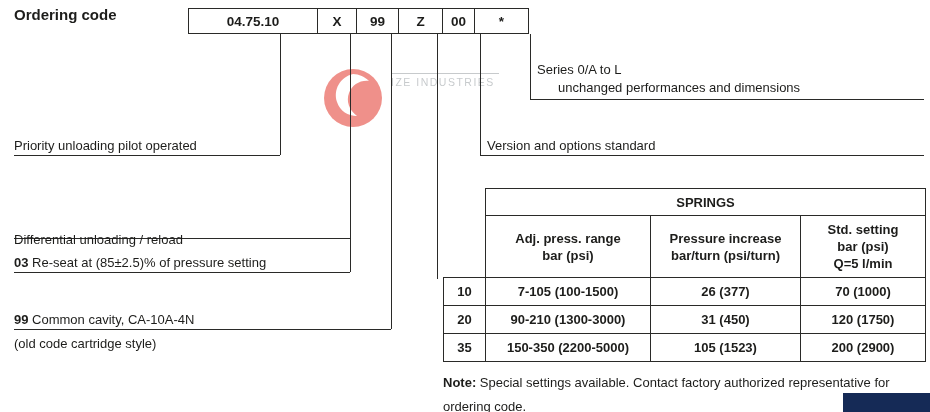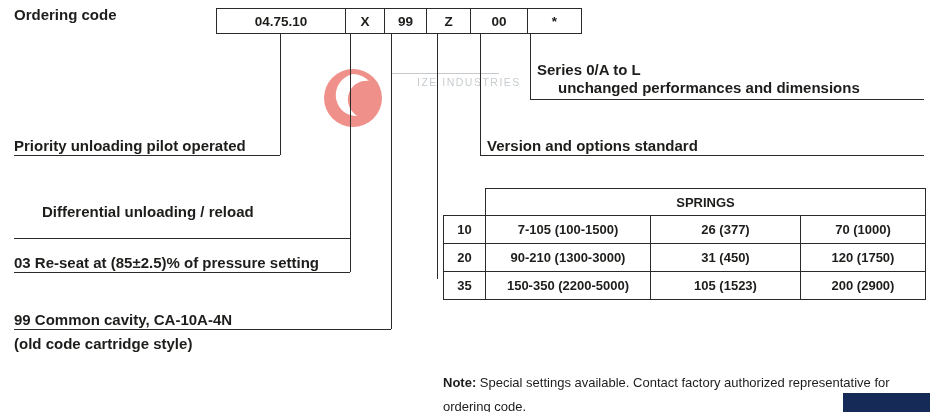--- a/index.html
+++ b/index.html
@@ -13,61 +13,61 @@
   .title { font-size:15px; font-weight:bold; }
   .hline { position:absolute; height:0; border-top:1px solid #2a2a28; }
   .vline { position:absolute; width:0; border-left:1px solid #2a2a28; }
   .codebox-row { display:flex; }
   .codebox {
     border:1px solid #2a2a28; height:26px; background:#fff;
     display:flex; align-items:center; justify-content:center;
     font-weight:bold; font-size:13.5px;
   }
   .codebox + .codebox { margin-left:-1px; }
-  .callout { font-size:15px; line-height:16px; white-space:nowrap;font-weight:bold; }
+  .callout { font-size:13px; line-height:16px; white-space:nowrap; }
   .springs { position:absolute; left:443px; top:188px; border-collapse:collapse;
              font-size:13px; color:#1d1d1b; table-layout:fixed; }
   .springs th, .springs td {
     border:1px solid #2a2a28; text-align:center; vertical-align:middle;
     font-weight:bold; padding:2px 4px; background:#fff;
   }
   .springs .colhead { white-space:pre-line; line-height:17px; }
   .springs .nob { border:none; background:transparent; }
   .springs .code { font-weight:bold; }
   .note { font-size:13px; line-height:24px; }
   .watermark { opacity:0.55; }
   .wm-cn { font-size:22px; font-weight:bold; color:#8b9196; letter-spacing:2px; line-height:24px; }
   .wm-rule { width:108px; height:1px; background:#9aa0a4; margin:3px 0 2px 0; }
-  .wm-en { font-size:10.5px; color:#9aa0a4; letter-spacing:1.5px;margin-left:26px; }
+  .wm-en { font-size:10.5px; color:#9aa0a4; letter-spacing:1.5px; }
   .brand-bar { position:absolute; left:843px; top:393px; width:87px; height:19px; background:#152a56; }
 </style>
 </head>
 <body>
 
 <div class="page">
 
   <div class="abs watermark" style="left:323px; top:66px; width:220px; height:64px;">
     <svg width="60" height="60" viewBox="0 0 60 60" style="position:absolute; left:0; top:2px;">
       <circle cx="30" cy="30" r="29" fill="#e2372b"></circle>
       <path d="M30 6 C 17 9, 10 22, 14 34 C 17 43, 25 48, 34 48 C 26 42, 23 33, 26 25 C 29 17, 37 12, 46 13 C 42 9, 36 6, 30 6 Z" fill="#ffffff"></path>
     </svg>
     <div style="position:absolute; left:68px; top:4px;">
       <div class="wm-rule"></div>
       <div class="wm-en">IZE INDUSTRIES</div>
     </div>
   </div>
 
   <div class="abs title" style="left:14px; top:6px;">Ordering code</div>
 
-  <div class="abs codebox-row" style="left:216px; top:8px;">
+  <div class="abs codebox-row" style="left:188px; top:8px;">
     <div class="codebox" style="width:130px;">04.75.10</div>
     <div class="codebox" style="width:40px;">X</div>
     <div class="codebox" style="width:43px;">99</div>
     <div class="codebox" style="width:45px;">Z</div>
-    <div class="codebox" style="width:58px;text-align:right;">00</div>
+    <div class="codebox" style="width:33px;text-align:right;">00</div>
     <div class="codebox" style="width:55px;">*</div>
   </div>
 
   <div class="vline" style="left:280px; top:34px; height:121px;"></div>
   <div class="vline" style="left:350px; top:34px; height:238px;"></div>
   <div class="vline" style="left:391px; top:34px; height:295px;"></div>
   <div class="vline" style="left:437px; top:34px; height:245px;"></div>
   <div class="vline" style="left:480px; top:34px; height:121px;"></div>
   <div class="vline" style="left:530px; top:34px; height:65px;"></div>
 
@@ -75,36 +75,46 @@
   <div class="hline" style="left:14px;  top:155px; width:266px;"></div>
   <div class="hline" style="left:480px; top:155px; width:444px;"></div>
   <div class="hline" style="left:14px;  top:238px; width:336px;"></div>
   <div class="hline" style="left:14px;  top:272px; width:336px;"></div>
   <div class="hline" style="left:14px;  top:329px; width:377px;"></div>
 
   <div class="abs callout" style="left:537px; top:62px;">Series 0/A to L</div>
   <div class="abs callout" style="left:537px; top:80px;margin-left:21px;">unchanged performances and dimensions</div>
   <div class="abs callout" style="left:14px;  top:138px;text-align:center;">Priority unloading pilot operated</div>
   <div class="abs callout" style="left:487px; top:138px;">Version and options standard</div>
-  <div class="abs callout" style="left:14px;  top:204px;margin-left:28px;">Differential unloading / reload</div>
+  <div class="abs callout" style="left:14px;  top:232px;">Differential unloading / reload</div>
   <div class="abs callout" style="left:14px;  top:255px;"><b>03</b><span> Re-seat at (85±2.5)% of pressure setting</span></div>
   <div class="abs callout" style="left:14px;  top:312px;"><b>99</b><span> Common cavity, CA-10A-4N</span></div>
   <div class="abs callout" style="left:14px;  top:336px;">(old code cartridge style)</div>
 
   <table class="springs">
     <colgroup>
       <col style="width:42px;">
         <col style="width:165px;">
         <col style="width:150px;">
         <col style="width:125px;">
     </colgroup>
     <tbody>
         <tr style="height:27px;">
       <td class="nob"></td>
       <th colspan="3">SPRINGS</th>
+    </tr>
+    <tr style="height:62px;">
+      <td class="nob"></td>
+      <th class="colhead">Adj. press. range
+bar (psi)</th>
+      <th class="colhead">Pressure increase
+bar/turn (psi/turn)</th>
+      <th class="colhead">Std. setting
+bar (psi)
+Q=5 l/min</th>
     </tr>
     <tr style="height:28px;">
       <td class="code">10</td>
       <td>7-105 (100-1500)</td>
       <td>26 (377)</td>
       <td>70 (1000)</td>
     </tr>
     <tr style="height:28px;">
       <td class="code">20</td>
       <td>90-210 (1300-3000)</td>

